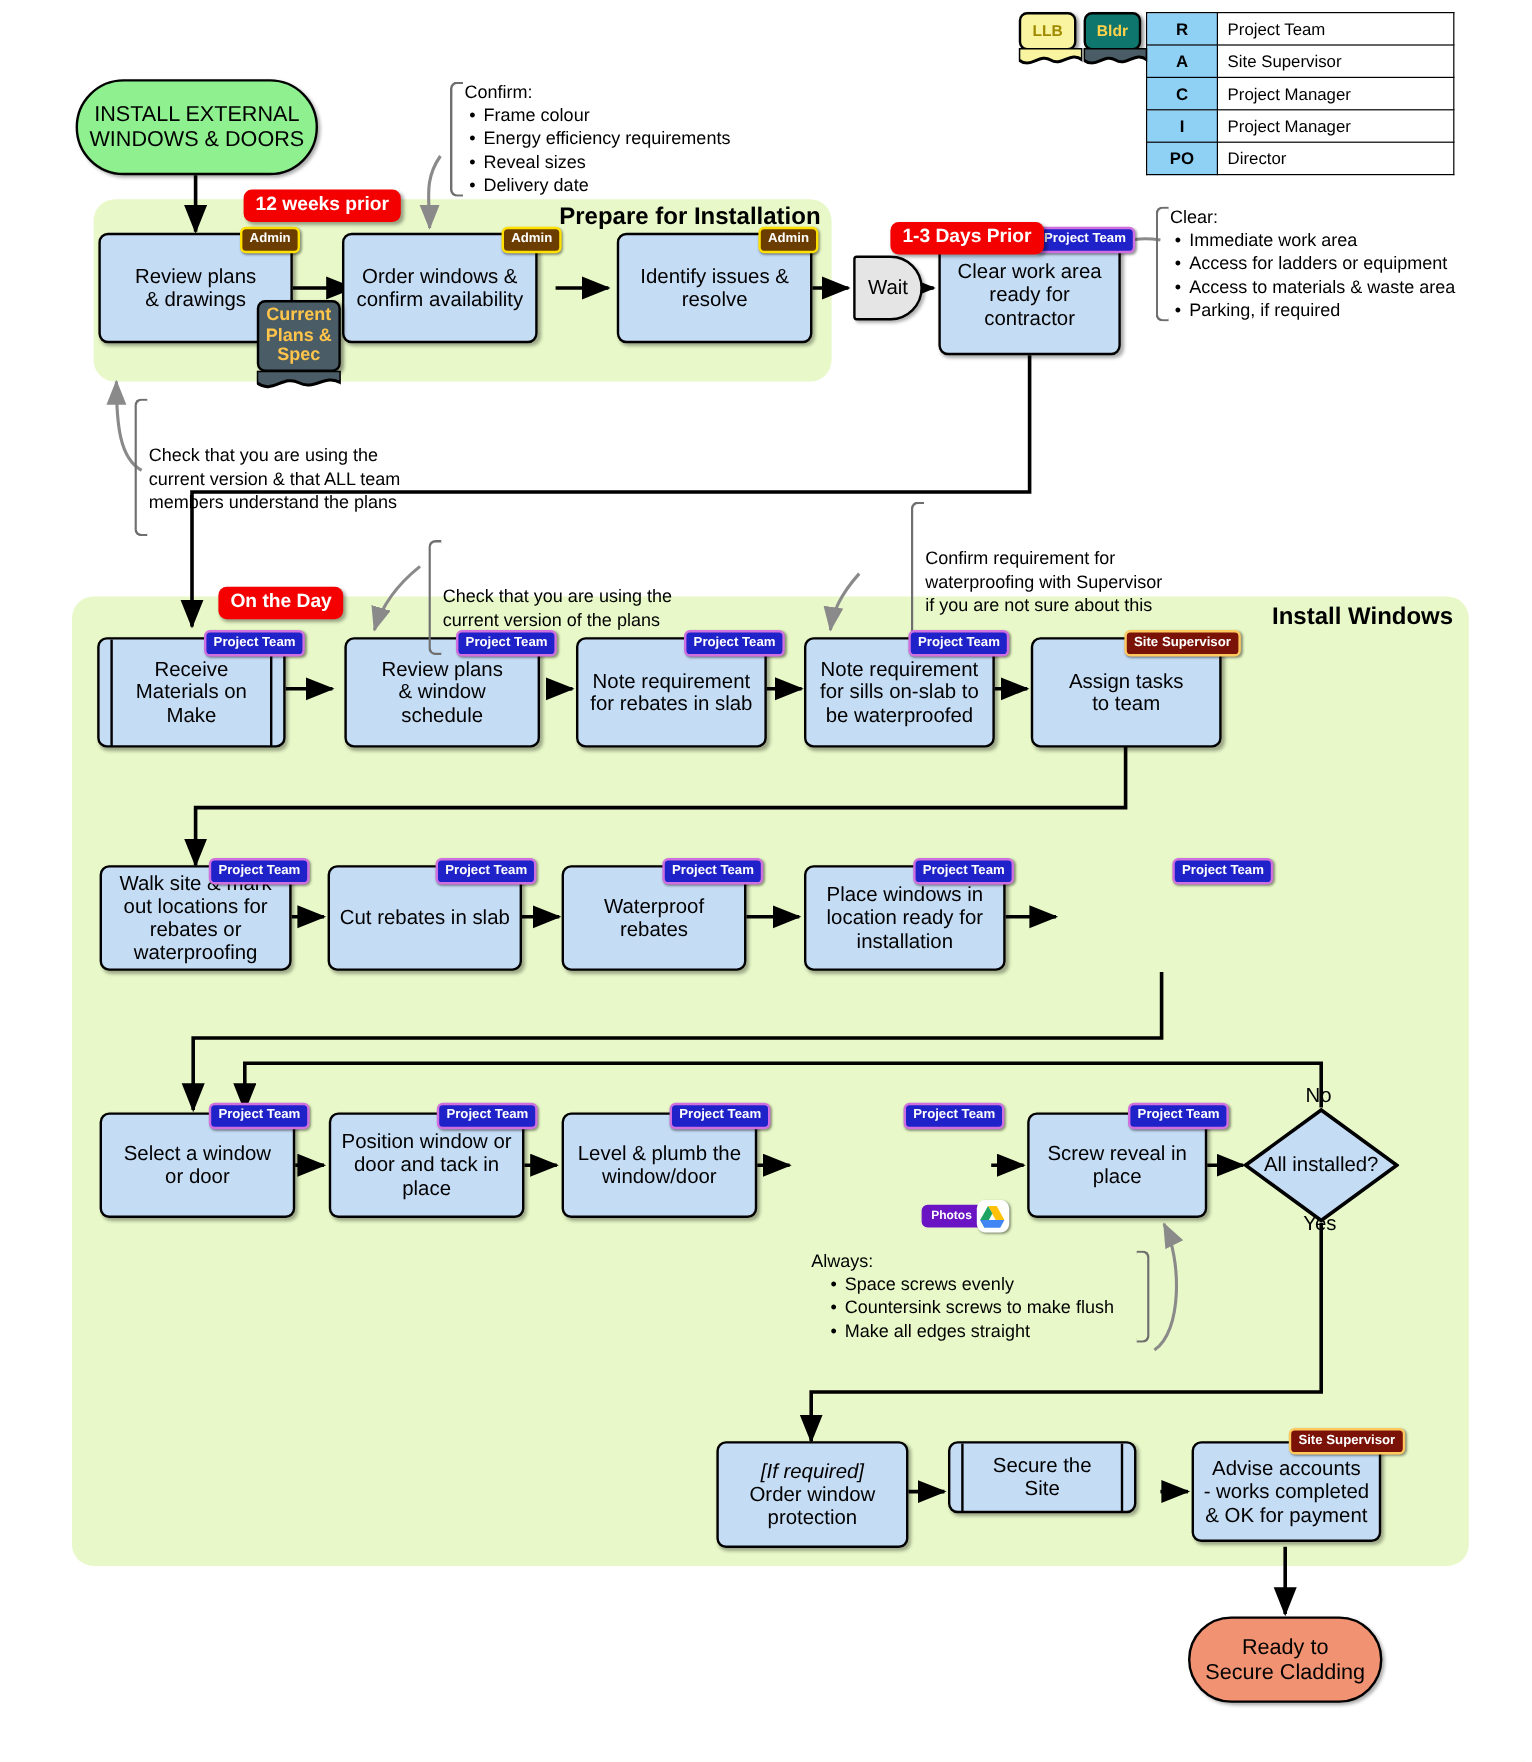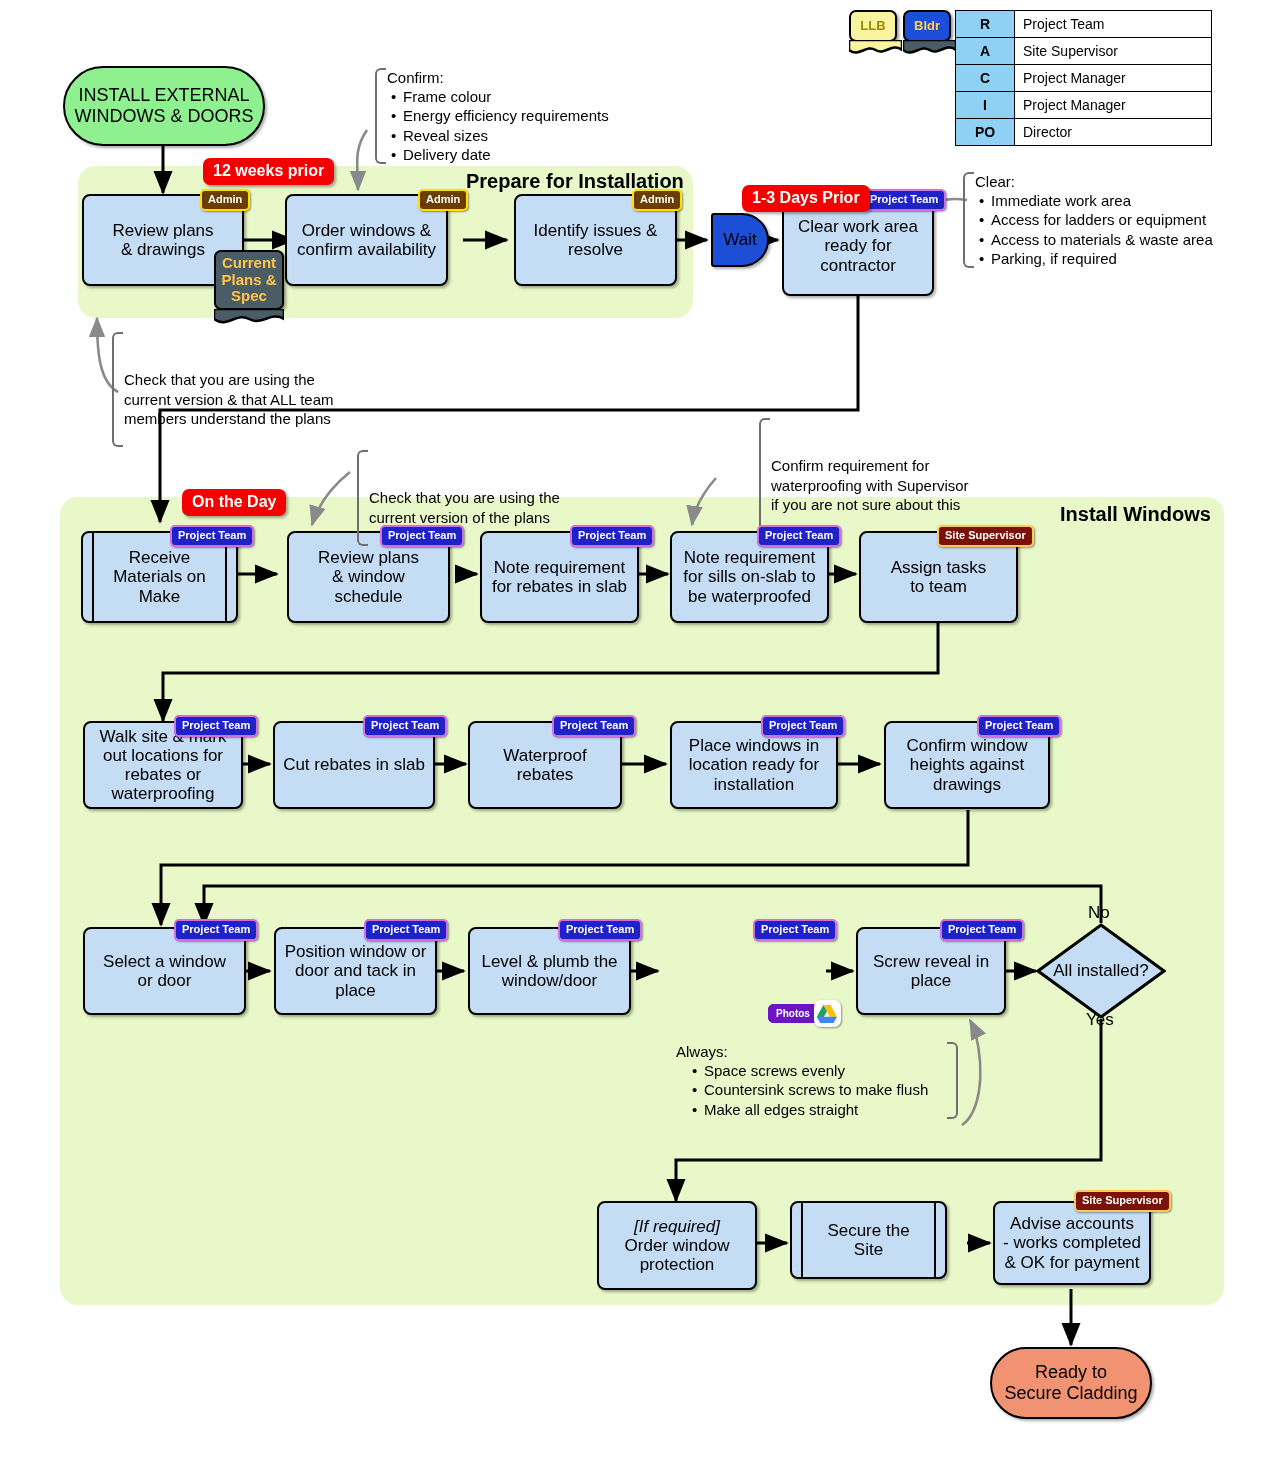--- a/index.html
+++ b/index.html
@@ -19,21 +19,21 @@
   .node.sub::before{left:9px;} .node.sub::after{right:9px;}
 
   
   .term{position:absolute;box-sizing:border-box;border:2.5px solid #000;border-radius:60px;
         display:flex;align-items:center;justify-content:center;text-align:center;
         font-size:18px;line-height:1.15;color:#000;box-shadow:2px 2px 3px rgba(0,0,0,.33);}
   .term.start{background:#8ef08e;}
   .term.end{background:#f19372;}
 
   
-  .delay{position:absolute;box-sizing:border-box;background:#1d4ed8;border:2.5px solid #000;
+  .delay{position:absolute;box-sizing:border-box;background:#e5e5e5;border:2.5px solid #000;
         border-radius:4px 36px 36px 4px;display:flex;align-items:center;justify-content:center;
         font-size:17px;color:#000;box-shadow:2px 2px 3px rgba(0,0,0,.33);}
 
   
   .decision{position:absolute;display:flex;align-items:center;justify-content:center;}
   .decision svg{position:absolute;left:0;top:0;}
   .decision span{position:relative;font-size:17px;color:#000;z-index:2;}
 
   
   .badge{position:absolute;font-size:11px;font-weight:bold;line-height:1;
@@ -57,21 +57,21 @@
   .note .br-l,.note .br-r{position:absolute;top:0;bottom:0;width:9px;border:2px solid #6f6f6f;}
   .note .br-l{left:0;border-right:none;border-radius:6px 0 0 6px;}
   .note .br-r{right:0;border-left:none;border-radius:0 6px 6px 0;}
 
   
   .doctag{position:absolute;box-sizing:border-box;display:flex;align-items:center;justify-content:center;
           text-align:center;font-size:13px;font-weight:bold;line-height:1.12;border:2.5px solid #000;
           border-radius:7px;z-index:5;box-shadow:2px 2px 3px rgba(0,0,0,.4);}
   .doctag .wave{position:absolute;left:-2.5px;right:-2.5px;top:100%;height:14px;}
   .doctag.llb{background:#f8f4a0;color:#a08a00;}
-  .doctag.bldr{background:#1d4ed8;color:#ffd24a;}
+  .doctag.bldr{background:#0f766e;color:#ffd24a;}
   .doctag.plans{background:#4a5c66;color:#ffc44a;font-size:15px;}
 
   
   .raci{position:absolute;border-collapse:collapse;font-size:14px;background:#fff;}
   .raci td{border:1.6px solid #000;padding:3px 8px;height:20px;}
   .raci td.k{background:#8fd0f5;font-weight:bold;text-align:center;width:42px;}
   .raci td.v{text-align:left;width:180px;}
 
   
   .photos{position:absolute;display:flex;align-items:center;z-index:8;}
@@ -312,23 +312,20 @@
 
   <div class="node" style="left:468px;top:721px;width:154px;height:88px;white-space:pre-line;">Waterproof
 rebates</div>
   <div class="badge pteam" style="left:552px;top:715px;">Project Team</div>
 
   <div class="node" style="left:670px;top:721px;width:168px;height:88px;white-space:pre-line;">Place windows in
 location ready for
 installation</div>
   <div class="badge pteam" style="left:761px;top:715px;">Project Team</div>
 
-  <div class="node" style="left:884px;top:721px;width:166px;height:88px;white-space:pre-line;">Confirm window
-heights against
-drawings</div>
   <div class="badge pteam" style="left:977px;top:715px;">Project Team</div>
 
   <div class="node" style="left:83px;top:927px;width:163px;height:88px;white-space:pre-line;">Select a window
 or door</div>
   <div class="badge pteam" style="left:174px;top:919px;">Project Team</div>
 
   <div class="node" style="left:274px;top:927px;width:163px;height:88px;white-space:pre-line;">Position window or
 door and tack in
 place</div>
   <div class="badge pteam" style="left:364px;top:919px;">Project Team</div>
@@ -361,21 +358,21 @@
   </div>
   <div class="edgelbl" style="left:1088px;top:903px;">No</div>
   <div class="edgelbl" style="left:1086px;top:1010px;">Yes</div>
 
   <div class="node" style="left:597px;top:1201px;width:160px;height:89px;flex-direction:column;">
     <span class="ital">[If required]</span>
     <span style="white-space:pre-line;">Order window
 protection</span>
   </div>
 
-  <div class="node sub" style="left:790px;top:1201px;width:157px;height:78px;white-space:pre-line;">Secure the
+  <div class="node sub" style="left:790px;top:1201px;width:157px;height:60px;white-space:pre-line;">Secure the
 Site</div>
 
   <div class="node" style="left:993px;top:1201px;width:158px;height:84px;white-space:pre-line;">Advise accounts
 - works completed
 &amp; OK for payment</div>
   <div class="badge ssup" style="left:1074px;top:1190px;">Site Supervisor</div>
 
   <div class="term end" style="left:990px;top:1347px;width:162px;height:72px;white-space:pre-line;">Ready to
 Secure Cladding</div>
 

